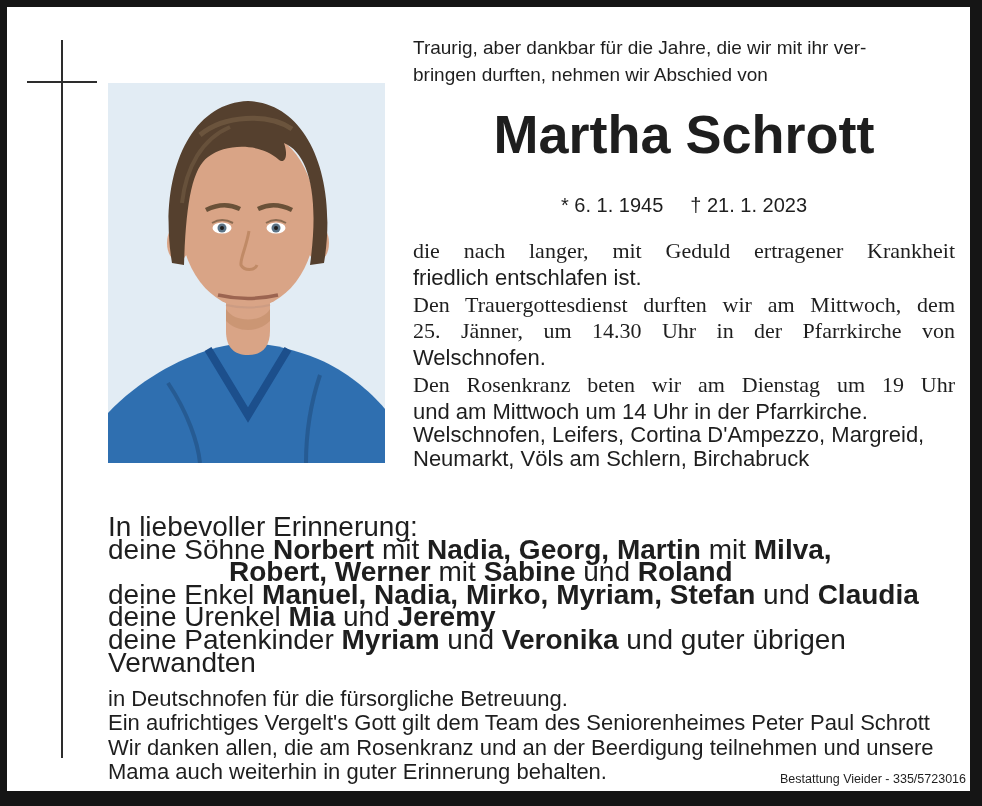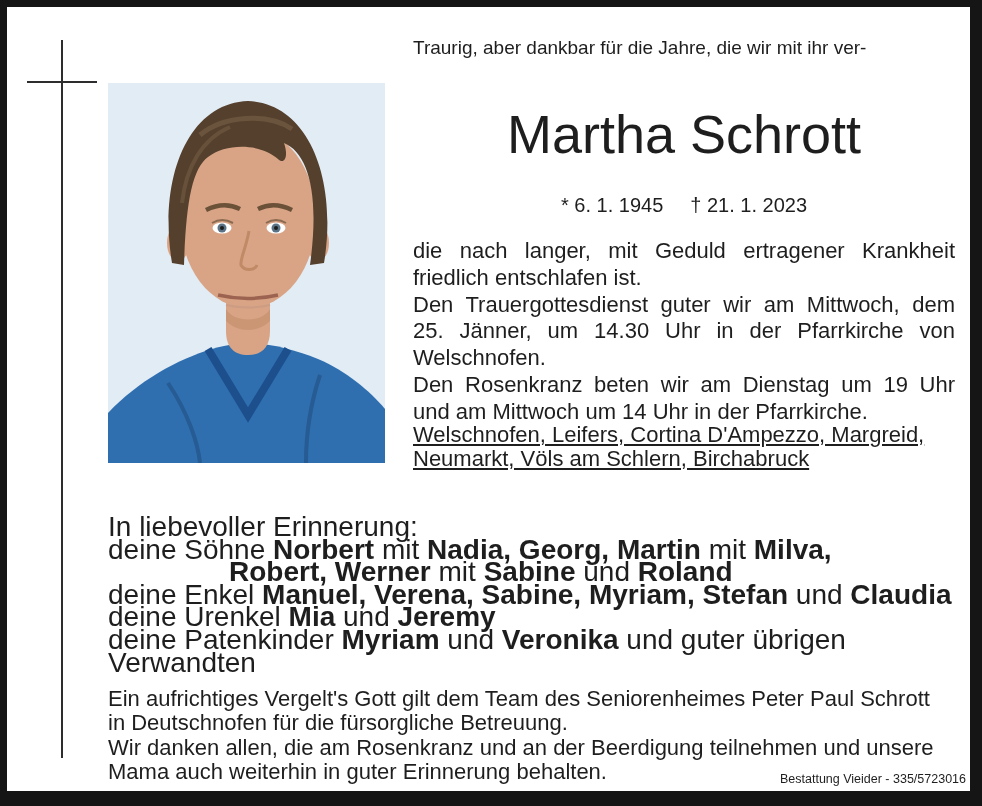--- a/index.html
+++ b/index.html
@@ -16,26 +16,26 @@
   
   .photo{left:108px;top:83px;width:277px;height:380px;}
   .photo svg{display:block;width:277px;height:380px;}
   .ph-bg{fill:var(--photo_bg,#e2ecf4);}
   .ph-shirt{fill:var(--shirt,#2f6fb0);}
   .ph-skin{fill:var(--skin,#d9a486);}
   .ph-hair{fill:var(--hair,#55402e);}
   
   .col{left:413px;width:542px;}
   .opening{top:34px;font-size:19px;line-height:27px;}
-  .name{top:106px;font-size:54px;font-weight:normal;text-align:center;line-height:56px;white-space:nowrap;}
+  .name{top:106px;font-size:54px;font-weight:bold;text-align:center;line-height:56px;white-space:nowrap;}
   .dates{top:194px;font-size:20px;font-weight:normal;text-align:center;line-height:22px;}
   .dates .gap{display:inline-block;width:27px;}
   .announce{top:238px;font-size:22px;line-height:26.8px;}
-  .jline{text-align:justify;text-align-last:justify;}
-  .towns{top:423px;font-size:22px;line-height:23.5px;text-decoration:underline;}
+  .jline{text-align:justify;text-align-last:justify;font-family:Liberation Serif, serif;}
+  .towns{top:423px;font-size:22px;line-height:23.5px;}
   .memoriam{left:108px;top:516px;width:852px;font-size:28px;line-height:22.6px;}
   .memoriam .indent{padding-left:121px;}
   .thanks{left:108px;top:687px;width:852px;font-size:22px;line-height:24.3px;}
   .b{font-weight:bold;}
   .footer{right:16px;top:772px;font-size:12.5px;line-height:14px;text-align:right;}
 </style>
 </head>
 <body>
 
 <div class="page">
@@ -82,53 +82,54 @@
 
       <path d="M141,148 C138,165 132,176 133,182 C136,188 147,188 149,182" fill="none" stroke="#c08a66" stroke-width="3"></path>
 
       <path d="M110,212 Q140,219 170,212" stroke="#9c6450" stroke-width="3.5" fill="none"></path>
       <path d="M118,222 Q140,227 162,222" stroke="#c89a82" stroke-width="2" fill="none" opacity="0.8"></path>
     </svg>
   </div>
 
   <div class="abs col opening">
     <div>Traurig, aber dankbar für die Jahre, die wir mit ihr ver-</div>
+    <div>bringen durften, nehmen wir Abschied von</div>
   </div>
 
   <div class="abs col name">Martha Schrott</div>
 
   <div class="abs col dates">
     <span>* 6. 1. 1945</span><span class="gap"></span><span>† 21. 1. 2023</span>
   </div>
 
   <div class="abs col announce">
     <div class="jline">die nach langer, mit Geduld ertragener Krankheit</div>
     <div>friedlich entschlafen ist.</div>
-    <div class="jline">Den Trauergottesdienst guter wir am Mittwoch, dem</div>
+    <div class="jline">Den Trauergottesdienst durften wir am Mittwoch, dem</div>
     <div class="jline">25. Jänner, um 14.30 Uhr in der Pfarrkirche von</div>
     <div>Welschnofen.</div>
     <div class="jline">Den Rosenkranz beten wir am Dienstag um 19 Uhr</div>
     <div>und am Mittwoch um 14 Uhr in der Pfarrkirche.</div>
   </div>
 
   <div class="abs col towns">
     <div>Welschnofen, Leifers, Cortina D'Ampezzo, Margreid,</div>
     <div>Neumarkt, Völs am Schlern, Birchabruck</div>
   </div>
 
   <div class="abs memoriam">
     <div>In liebevoller Erinnerung:</div>
     <div><span>deine Söhne </span><span class="b">Norbert</span><span> mit </span><span class="b">Nadia, Georg, Martin</span><span> mit </span><span class="b">Milva,</span></div>
     <div class="indent"><span class="b">Robert, Werner</span><span> mit </span><span class="b">Sabine</span><span> und </span><span class="b">Roland</span></div>
-    <div><span>deine Enkel </span><span class="b">Manuel, Verena, Sabine, Myriam, Stefan</span><span> und </span><span class="b">Claudia</span></div>
+    <div><span>deine Enkel </span><span class="b">Manuel, Nadia, Mirko, Myriam, Stefan</span><span> und </span><span class="b">Claudia</span></div>
     <div><span>deine Urenkel </span><span class="b">Mia</span><span> und </span><span class="b">Jeremy</span></div>
     <div><span>deine Patenkinder </span><span class="b">Myriam</span><span> und </span><span class="b">Veronika</span><span> und guter übrigen Verwandten</span></div>
   </div>
 
   <div class="abs thanks">
+    <div>in Deutschnofen für die fürsorgliche Betreuung.</div>
     <div>Ein aufrichtiges Vergelt's Gott gilt dem Team des Seniorenheimes Peter Paul Schrott</div>
-    <div>in Deutschnofen für die fürsorgliche Betreuung.</div>
     <div>Wir danken allen, die am Rosenkranz und an der Beerdigung teilnehmen und unsere</div>
     <div>Mama auch weiterhin in guter Erinnerung behalten.</div>
   </div>
 
   <div class="abs footer">Bestattung Vieider - 335/5723016</div>
 </div>
 
 </body></html>

